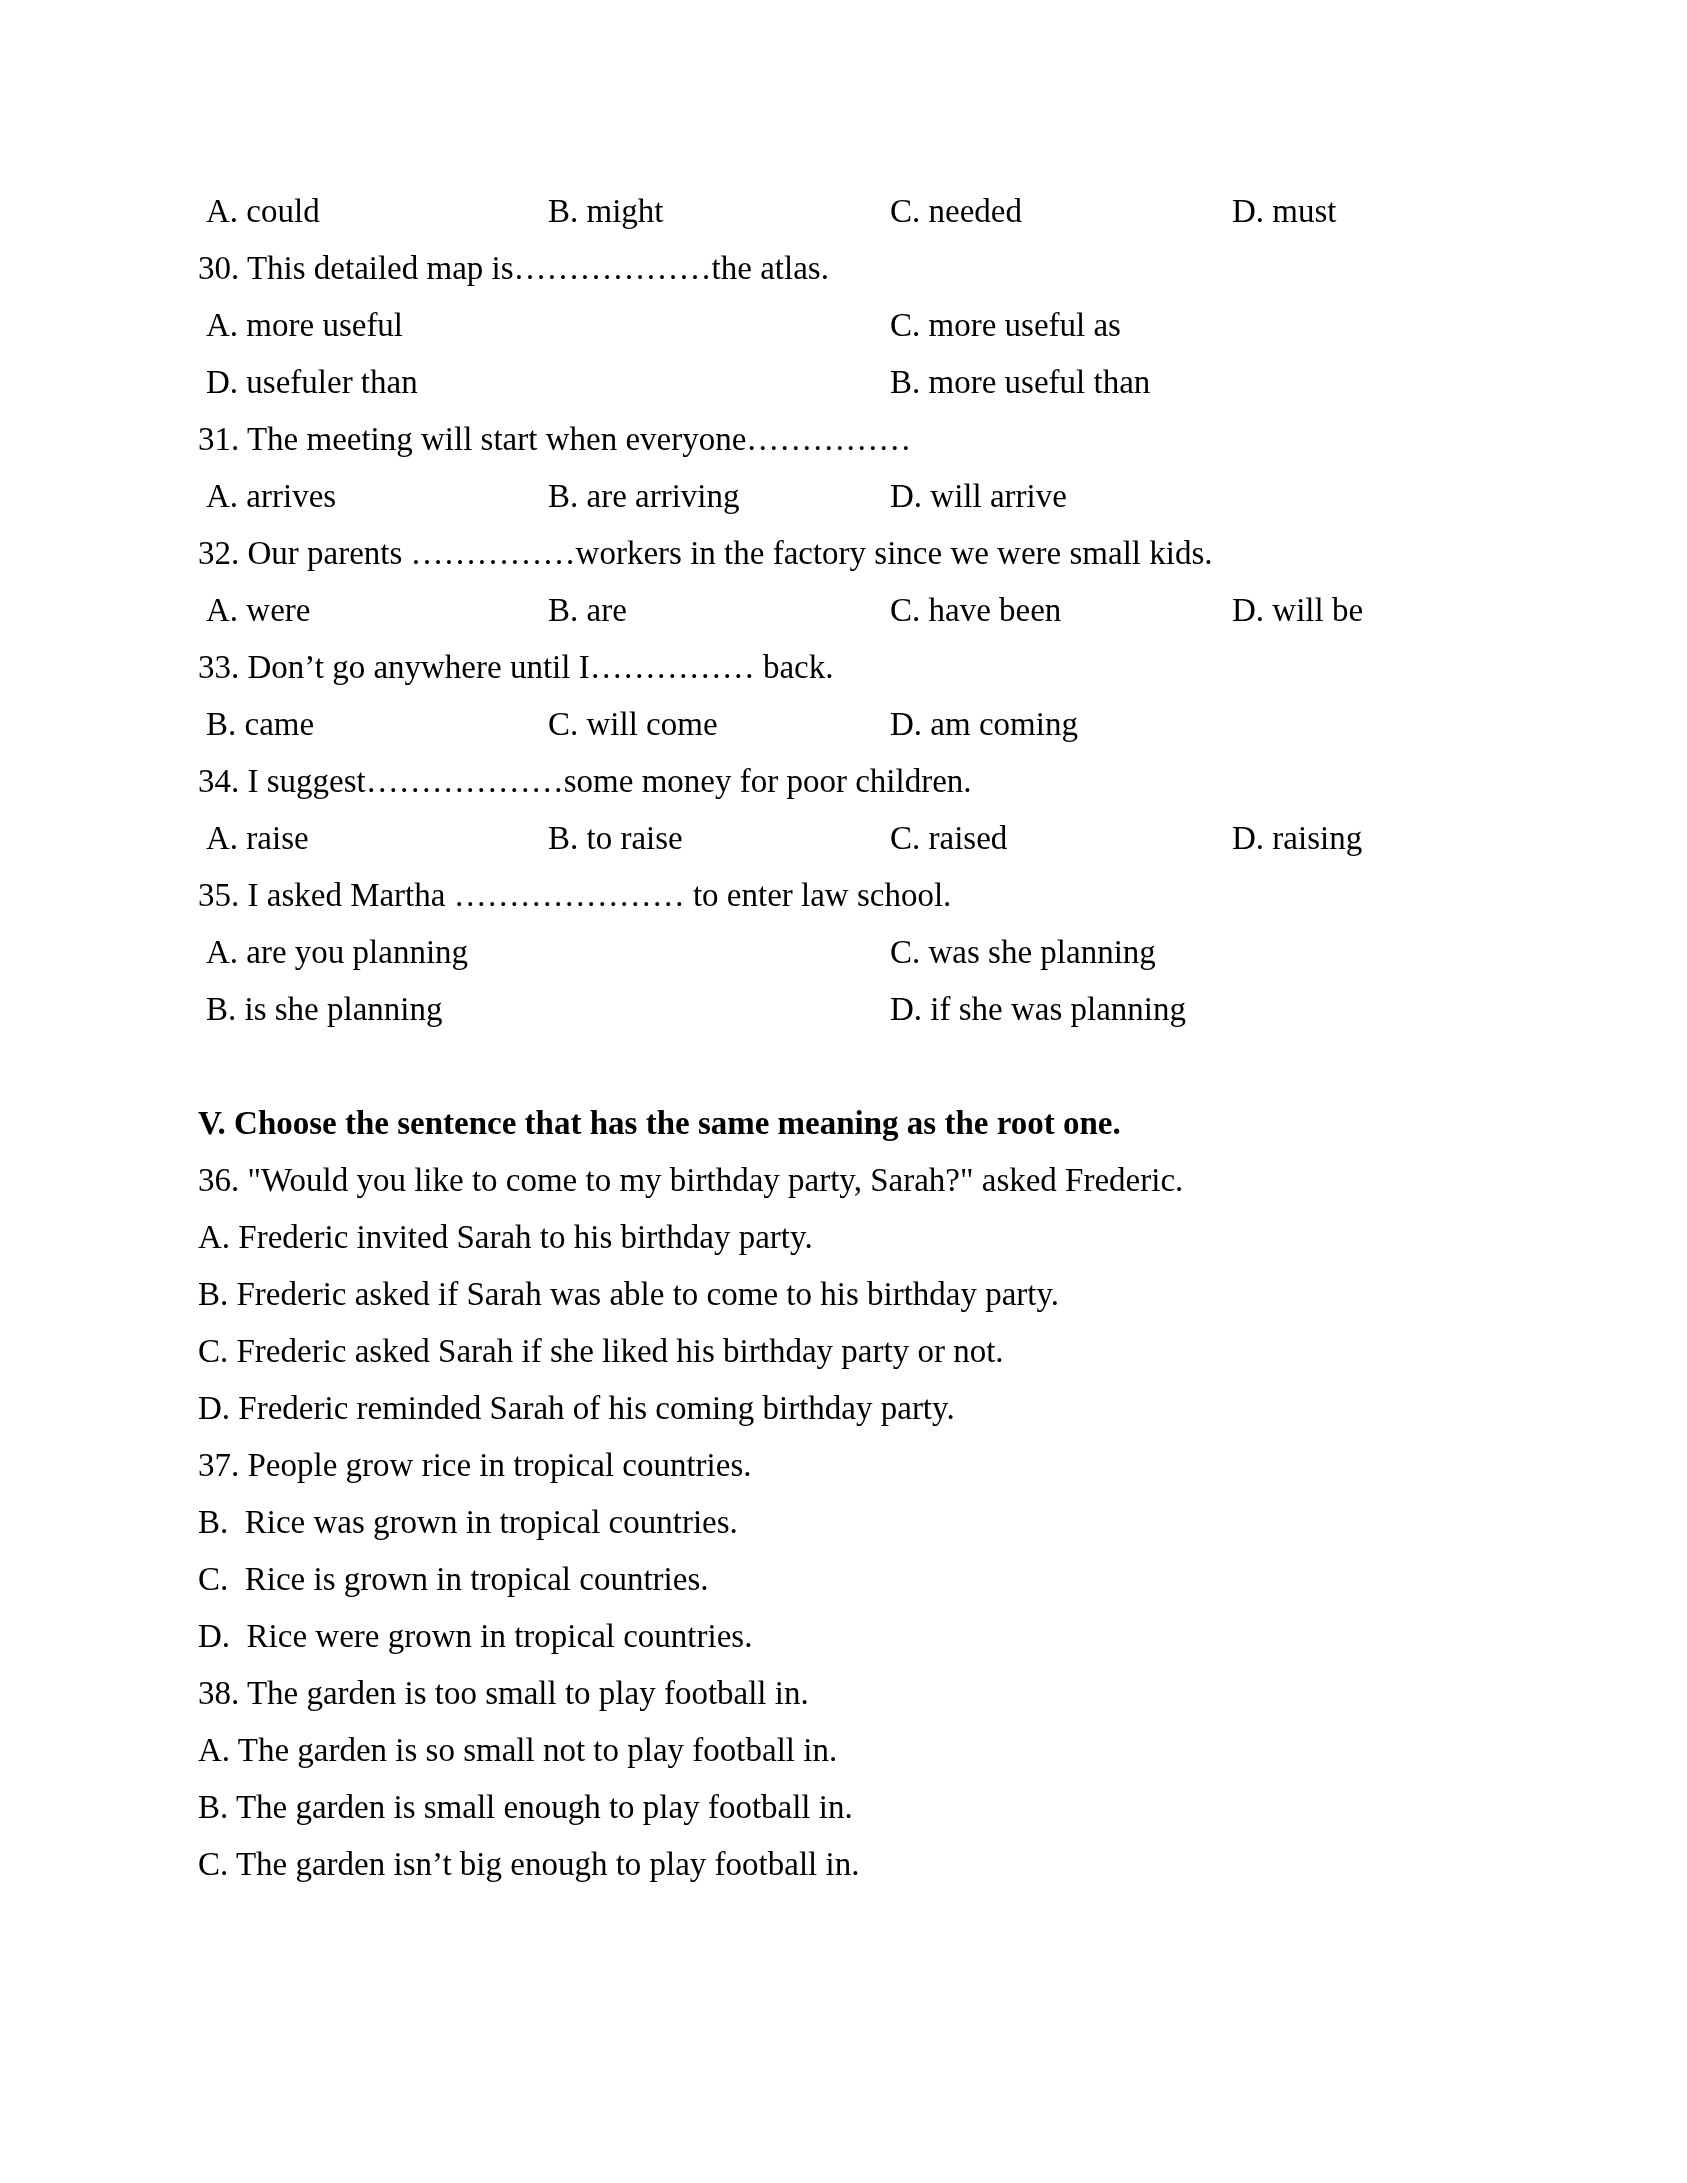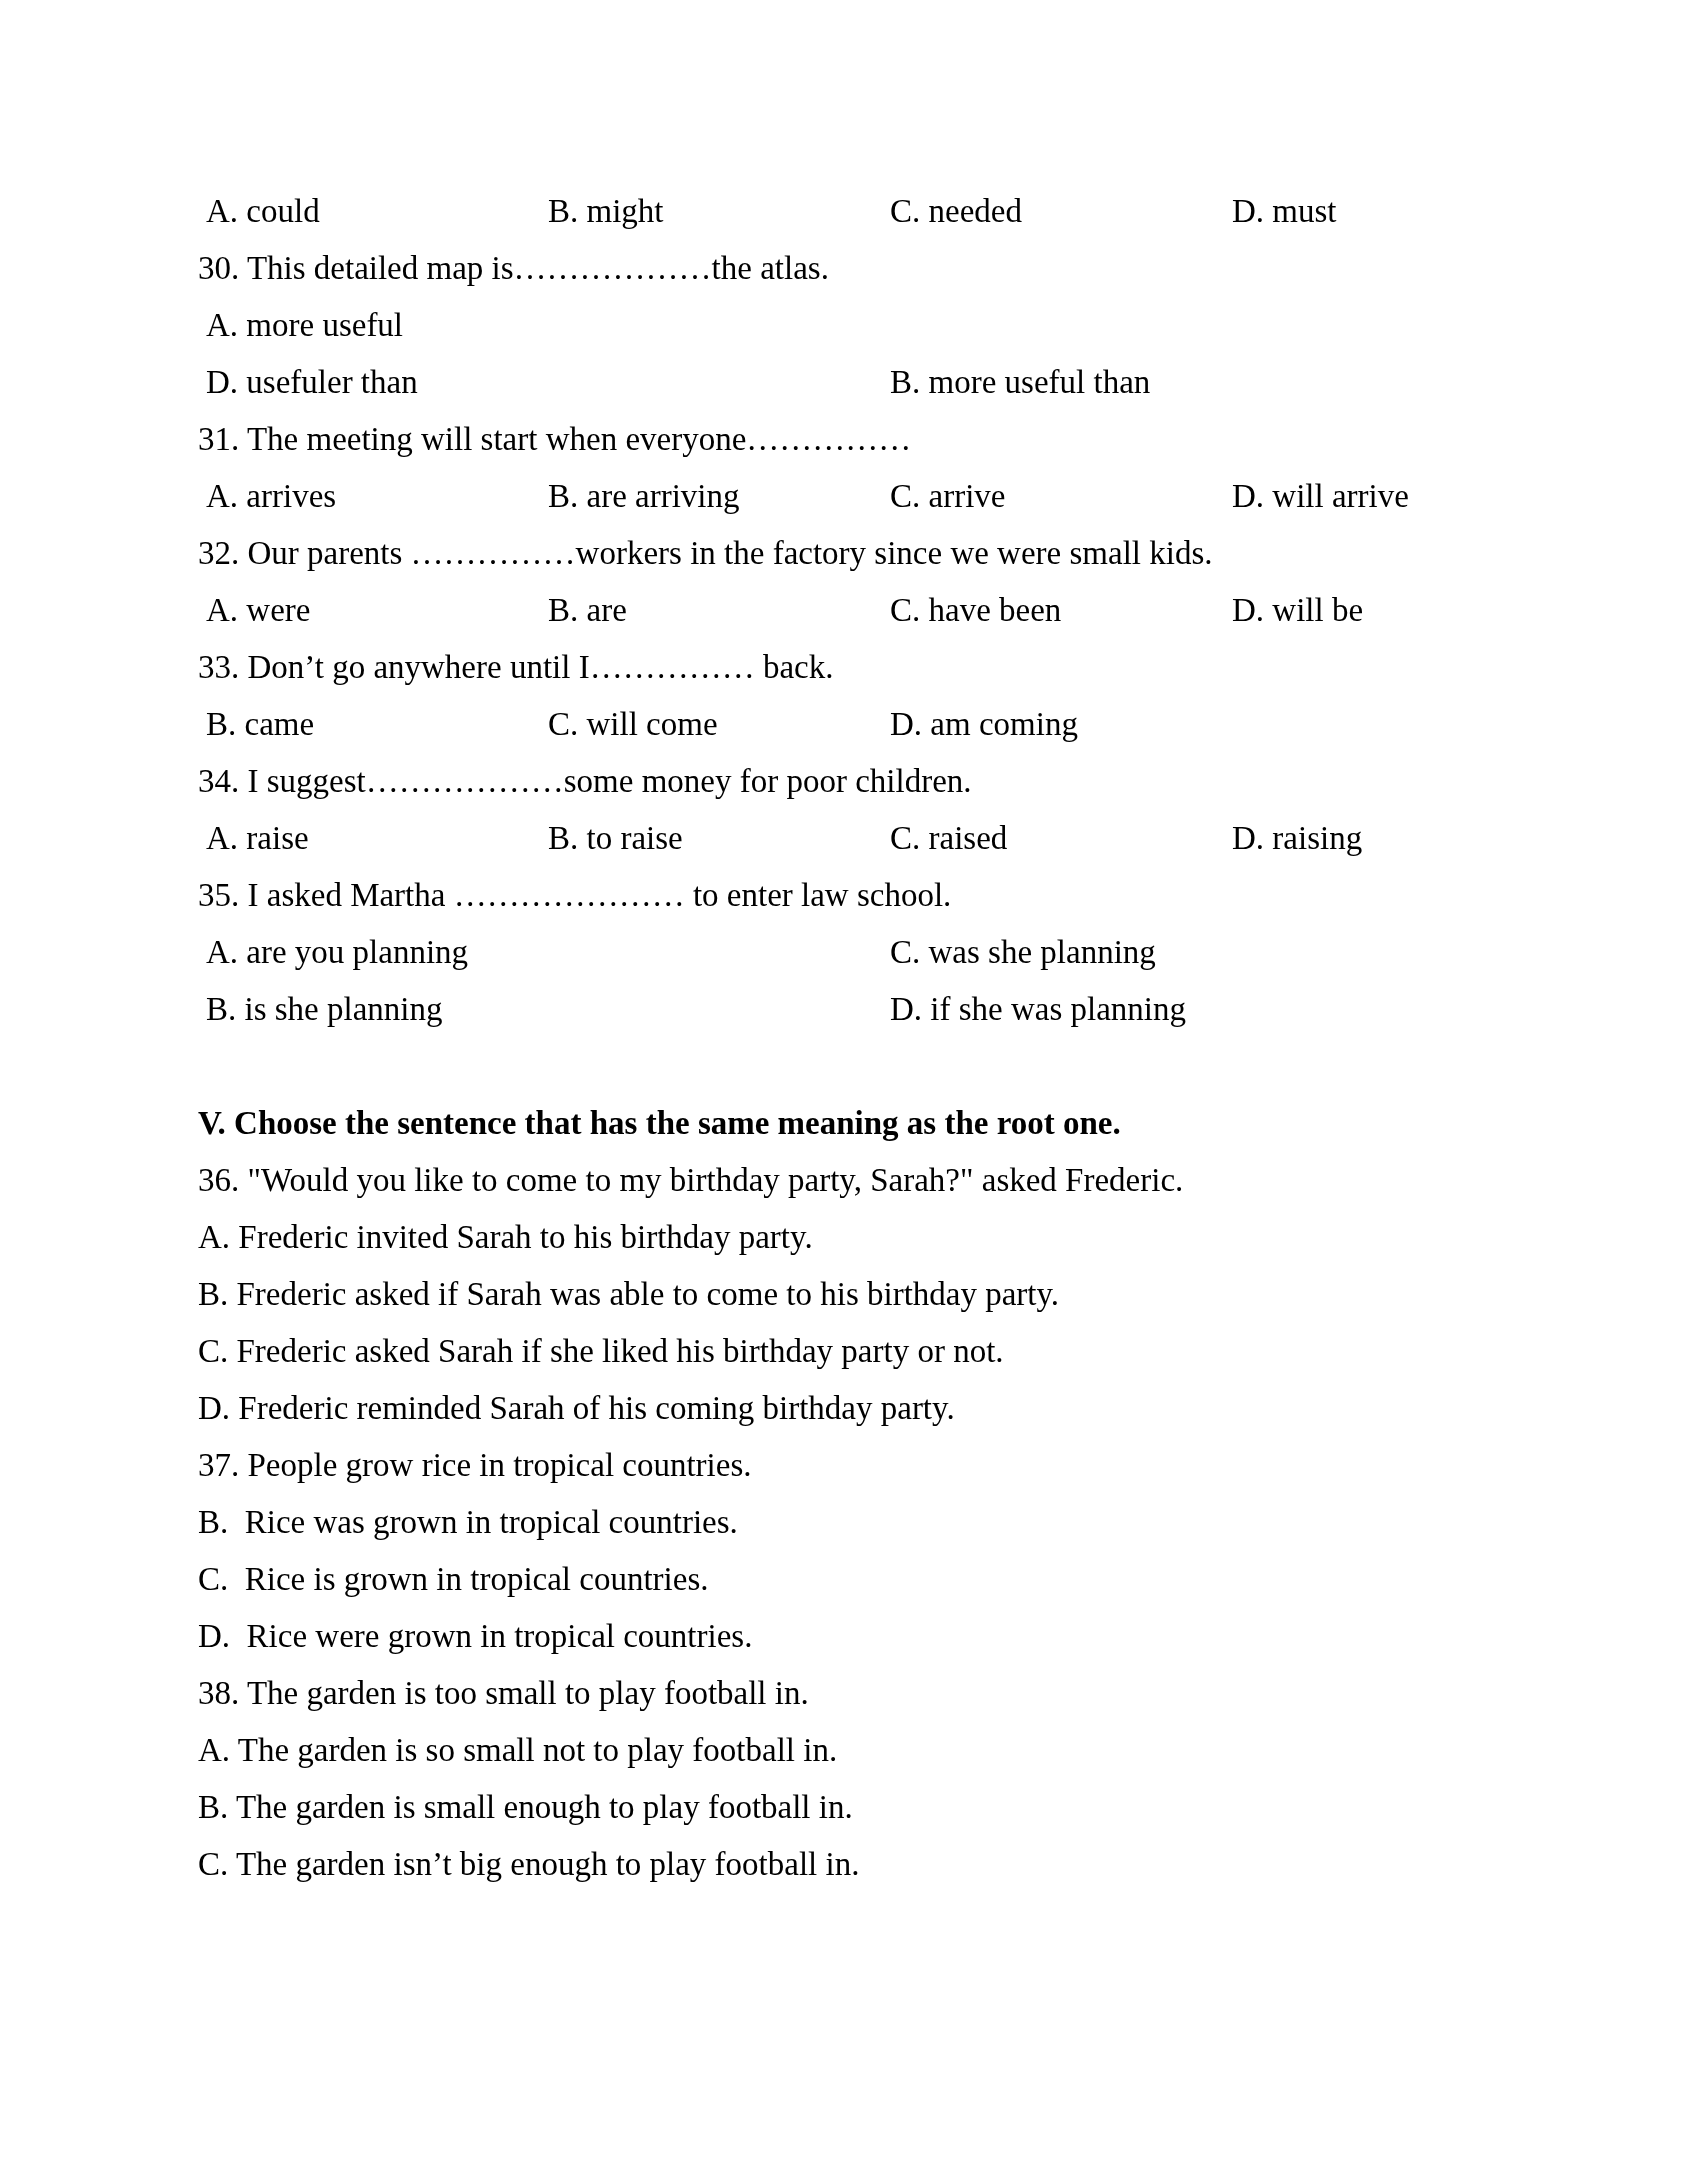--- a/index.html
+++ b/index.html
@@ -42,24 +42,24 @@
     margin-left: 8px;
   }
 </style>
 </head>
 <body>
 
 <main class="content">
 
 <div class="line row cols4"><span class="opt">A. could</span><span class="opt">B. might</span><span class="opt">C. needed</span><span class="opt">D. must</span></div>
     <p class="line">30. This detailed map is………………the atlas.</p>
-    <div class="line row cols2"><span class="opt">A. more useful</span></div>
+    <div class="line row cols2"><span class="opt">A. more useful</span><span class="opt">C. more useful as</span></div>
     <div class="line row cols2"><span class="opt">D. usefuler than</span><span class="opt">B. more useful than</span></div>
     <p class="line">31. The meeting will start when everyone……………</p>
-    <div class="line row cols4"><span class="opt">A. arrives</span><span class="opt">B. are arriving</span><span class="opt">C. arrive</span><span class="opt">D. will arrive</span></div>
+    <div class="line row cols4"><span class="opt">A. arrives</span><span class="opt">B. are arriving</span><span class="opt">D. will arrive</span></div>
     <p class="line">32. Our parents ……………workers in the factory since we were small kids.</p>
     <div class="line row cols4"><span class="opt">A. were</span><span class="opt">B. are</span><span class="opt">C. have been</span><span class="opt">D. will be</span></div>
     <p class="line">33. Don’t go anywhere until I…………… back.</p>
     <div class="line row cols4"><span class="opt">B. came</span><span class="opt">C. will come</span><span class="opt">D. am coming</span></div>
     <p class="line">34. I suggest………………some money for poor children.</p>
     <div class="line row cols4"><span class="opt">A. raise</span><span class="opt">B. to raise</span><span class="opt">C. raised</span><span class="opt">D. raising</span></div>
     <p class="line">35. I asked Martha ………………… to enter law school.</p>
     <div class="line row cols2"><span class="opt">A. are you planning</span><span class="opt">C. was she planning</span></div>
     <div class="line row cols2"><span class="opt">B. is she planning</span><span class="opt">D. if she was planning</span></div>
     <p class="line heading">V. Choose the sentence that has the same meaning as the root one.</p>

